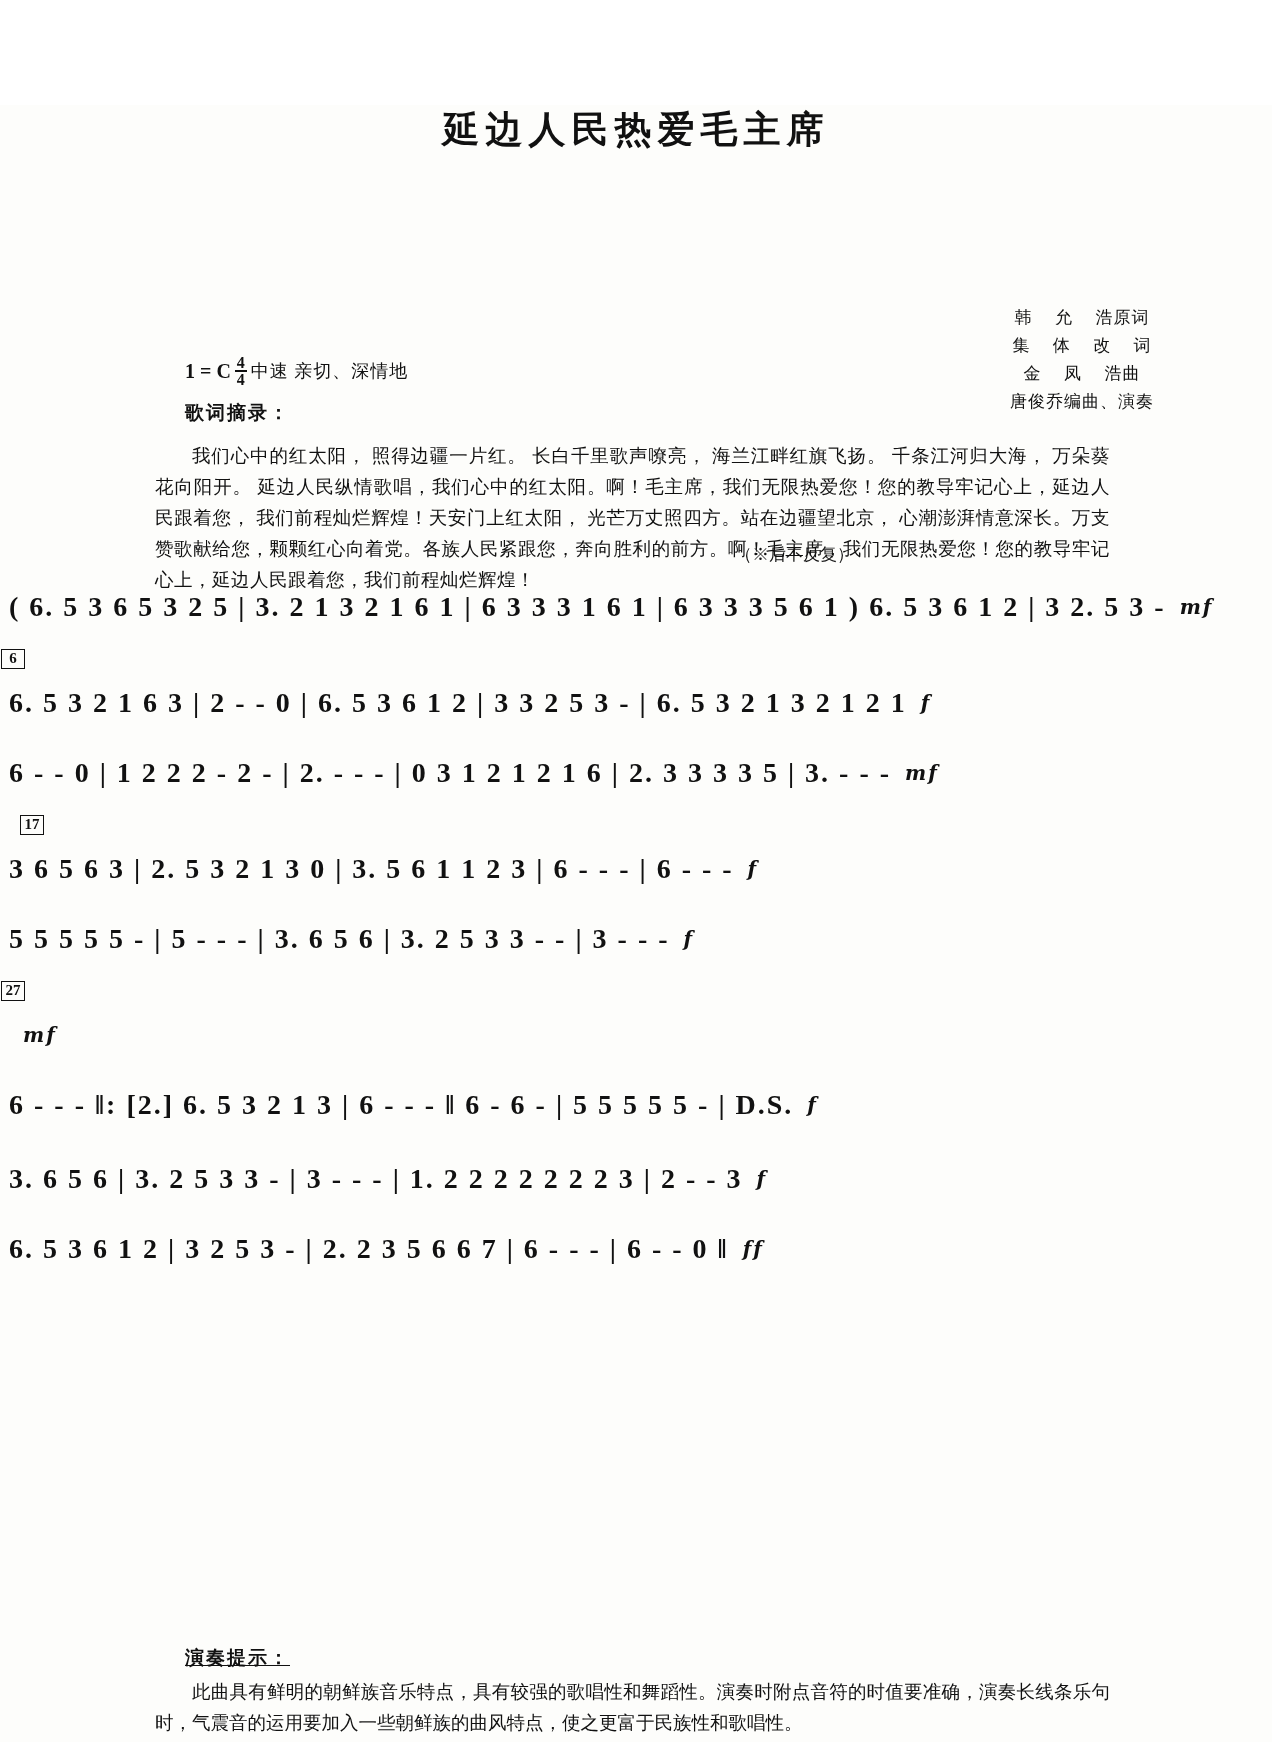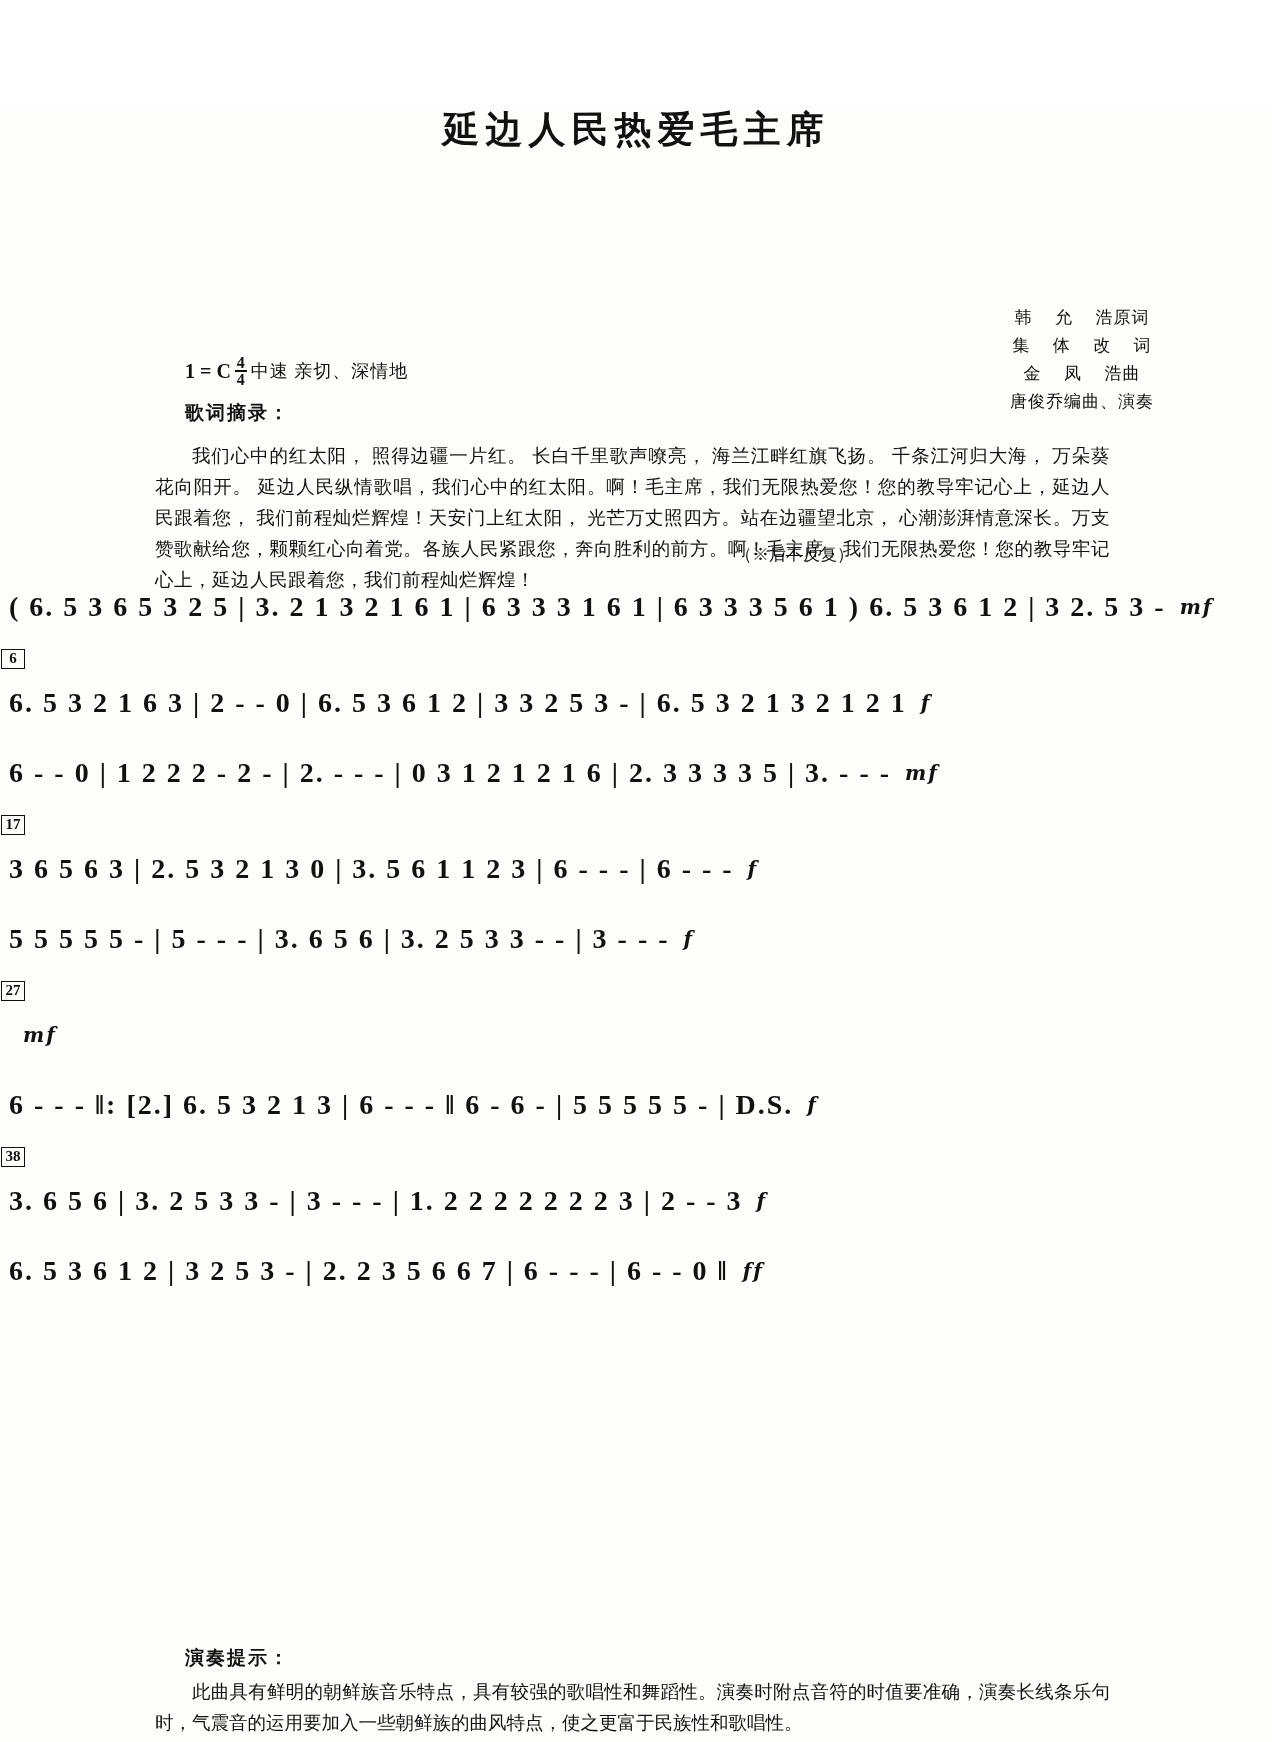--- a/index.html
+++ b/index.html
@@ -149,20 +149,21 @@
   }
 
   
   .perf-head {
     position: absolute;
     top: 1540px;
     left: 185px;
     font-size: 19px;
     font-weight: bold;
     letter-spacing: 2px;
+    text-decoration: underline;
   }
   .perf-body {
     position: absolute;
     top: 1572px;
     left: 155px;
     width: 955px;
     font-size: 18.5px;
     line-height: 31px;
     text-align: justify;
   }
@@ -224,21 +225,21 @@
       </div>
       <div class="sysrow">
         <div class="rowmusic staffline">
           <span class="notes">6 - - 0 | 1 2 2 2 - 2 - | 2. - - - | 0 3 1 2 1 2 1 6 | 2. 3 3 3 3 5 | 3. - - -</span>
           <span class="dyn" style="margin-left:14px;">mf</span>
         </div>
       </div>
     </div>
 
     <div class="sys" style="margin-top:10px;">
-      <div style="margin-bottom:2px;">
+      <div style="margin-bottom:2px;padding-left:19px;">
         <span class="measure-num">17</span>
       </div>
       <div class="sysrow">
         <div class="rowmusic staffline">
           <span class="notes">3 6 5 6 3 | 2. 5 3 2 1 3 0 | 3. 5 6 1 1 2 3 | 6 - - - | 6 - - -</span>
           <span class="dyn" style="margin-left:14px;">f</span>
         </div>
       </div>
       <div class="sysrow">
         <div class="rowmusic staffline">
@@ -259,23 +260,20 @@
       </div>
       <div class="sysrow">
         <div class="rowmusic staffline">
           <span class="notes">6 - - - ‖: [2.] 6. 5 3 2 1 3 | 6 - - - ‖ 6 - 6 - | 5  5 5 5 5 - | D.S.</span>
           <span class="dyn" style="margin-left:14px;">f</span>
         </div>
       </div>
     </div>
 
     <div class="sys" style="margin-top:10px;">
-      <div style="margin-bottom:2px;">
-        <span class="measure-num">38</span>
-      </div>
       <div class="sysrow">
         <div class="rowmusic staffline">
           <span class="notes">3. 6 5 6 | 3. 2 5 3 3 - | 3 - - - | 1. 2 2 2 2 2 2 2 3 | 2 - - 3</span>
           <span class="dyn" style="margin-left:14px;">f</span>
         </div>
       </div>
       <div class="sysrow">
         <div class="rowmusic staffline">
           <span class="notes">6.  5 3 6  1 2 | 3 2 5 3 - | 2. 2 3 5 6 6 7 | 6 - - - | 6 - - 0 ‖</span>
           <span class="dyn" style="margin-left:14px;">ff</span>

